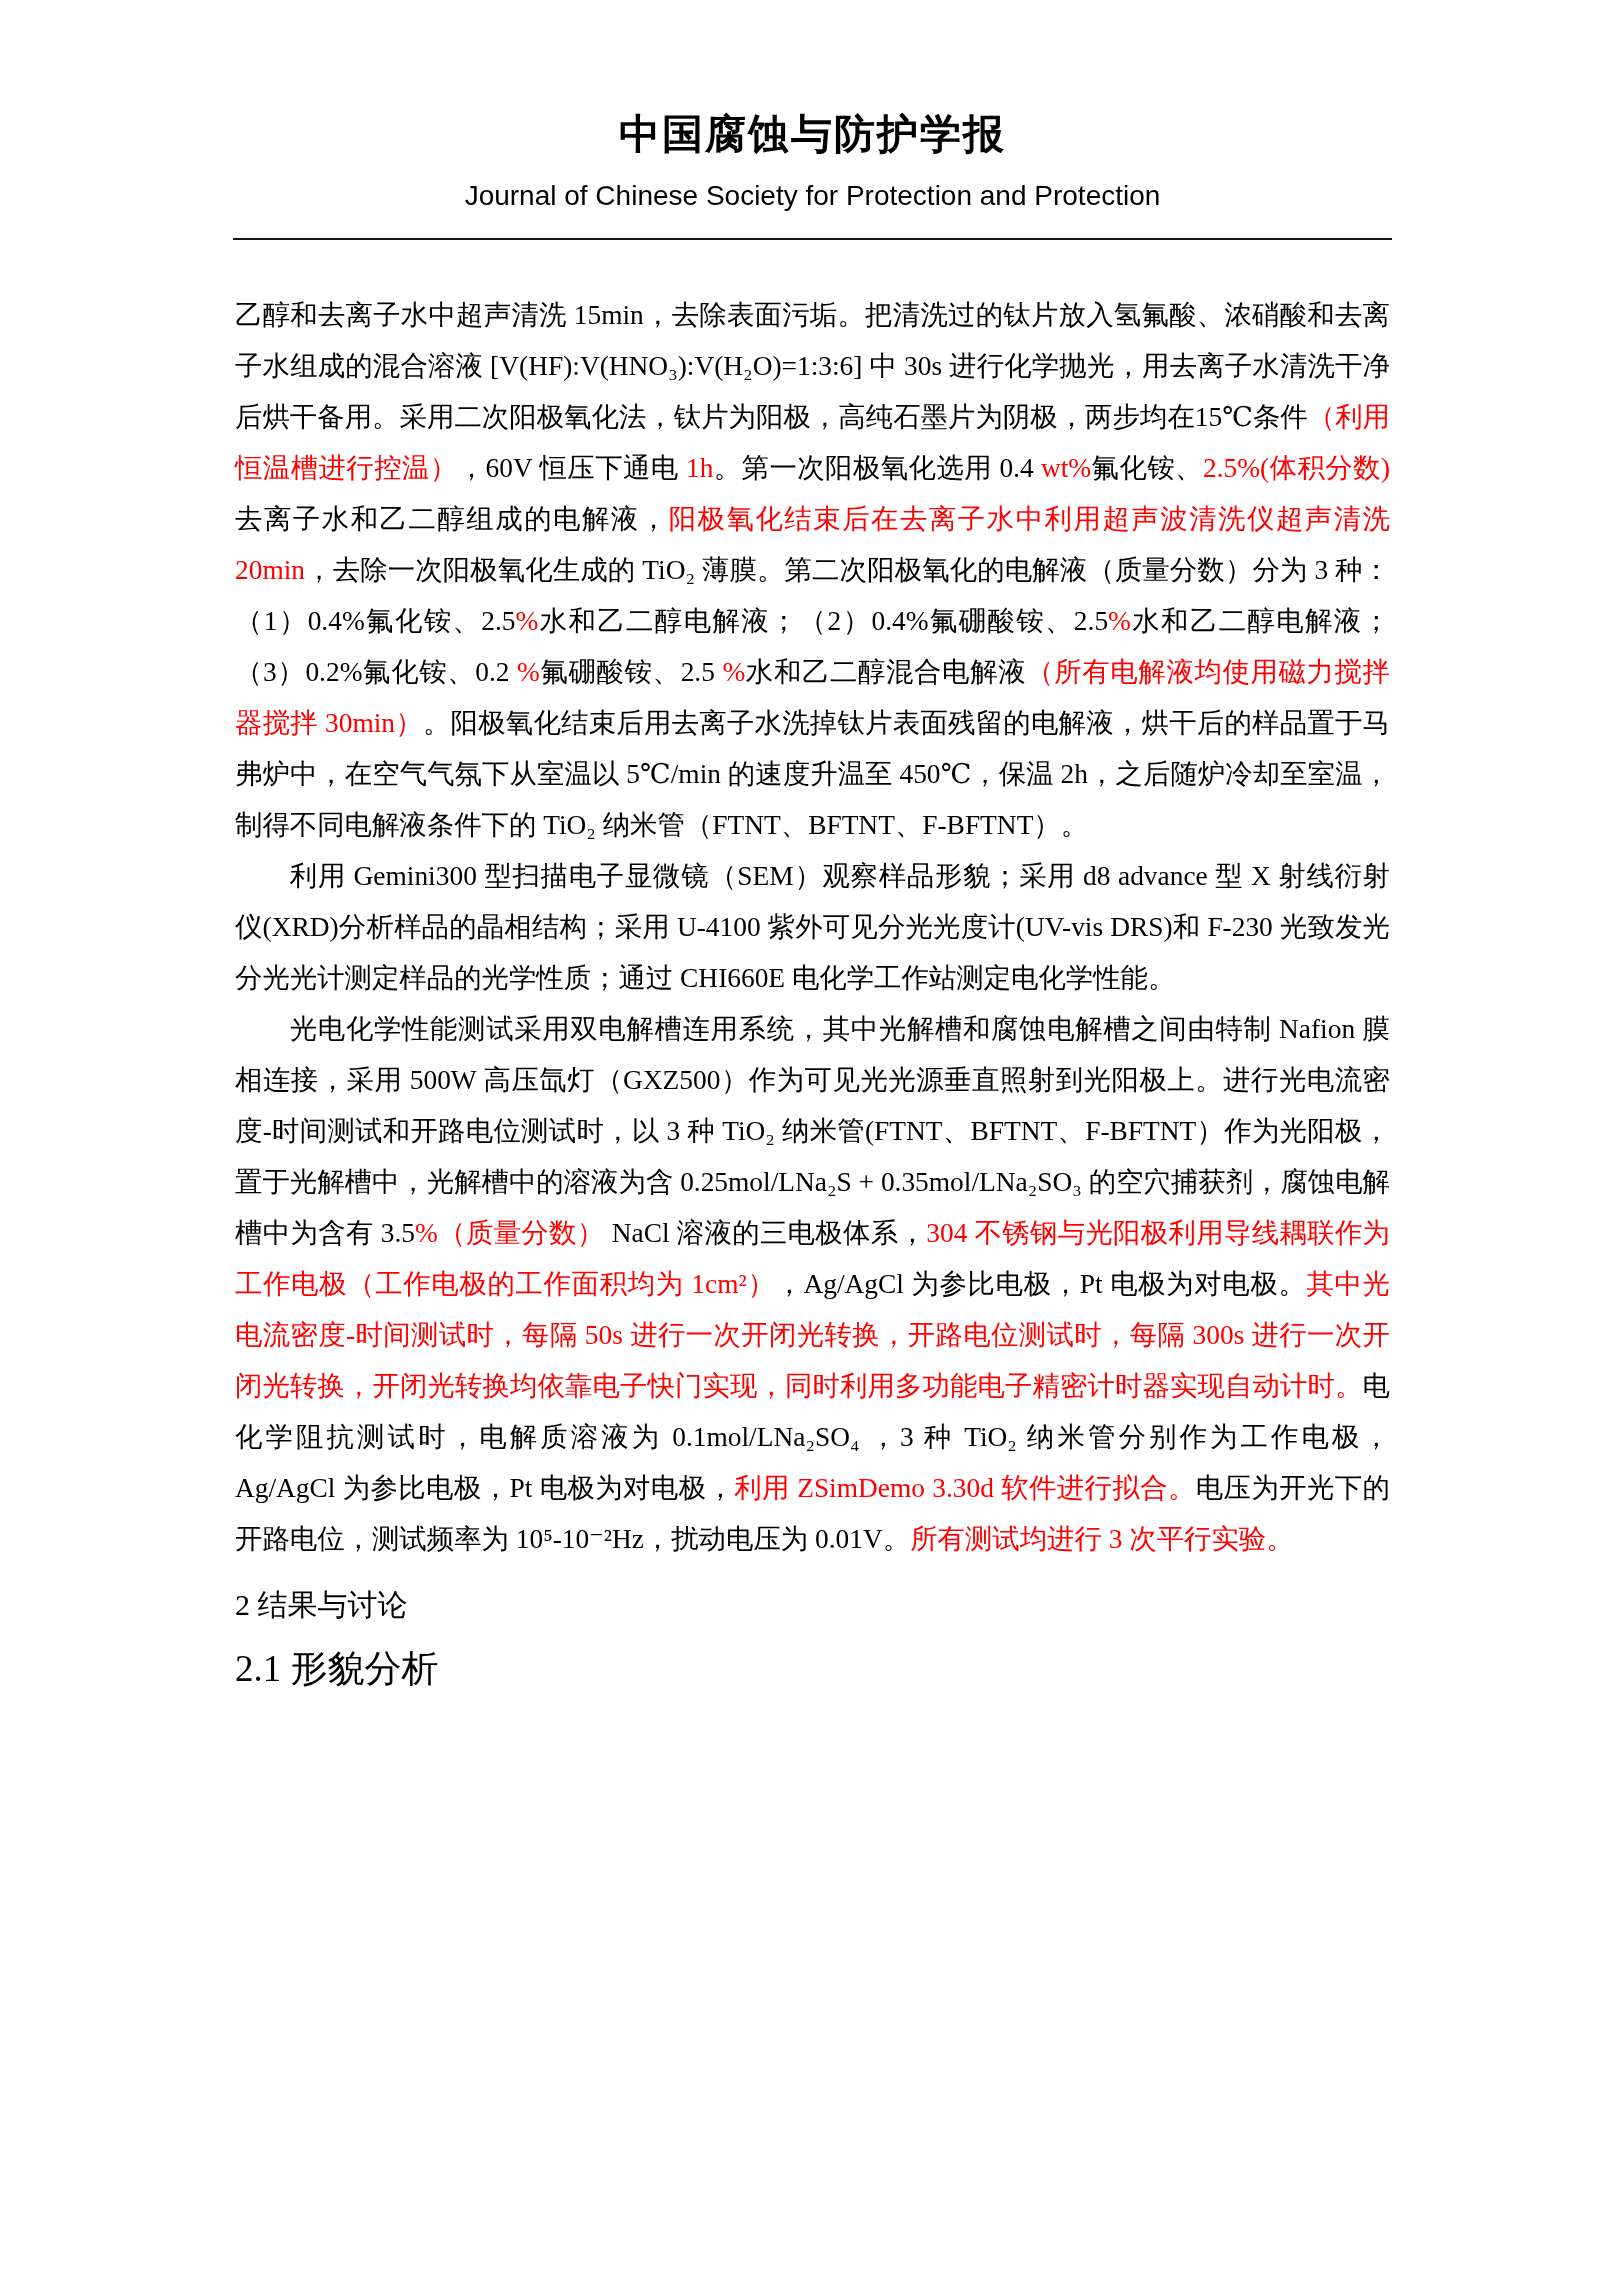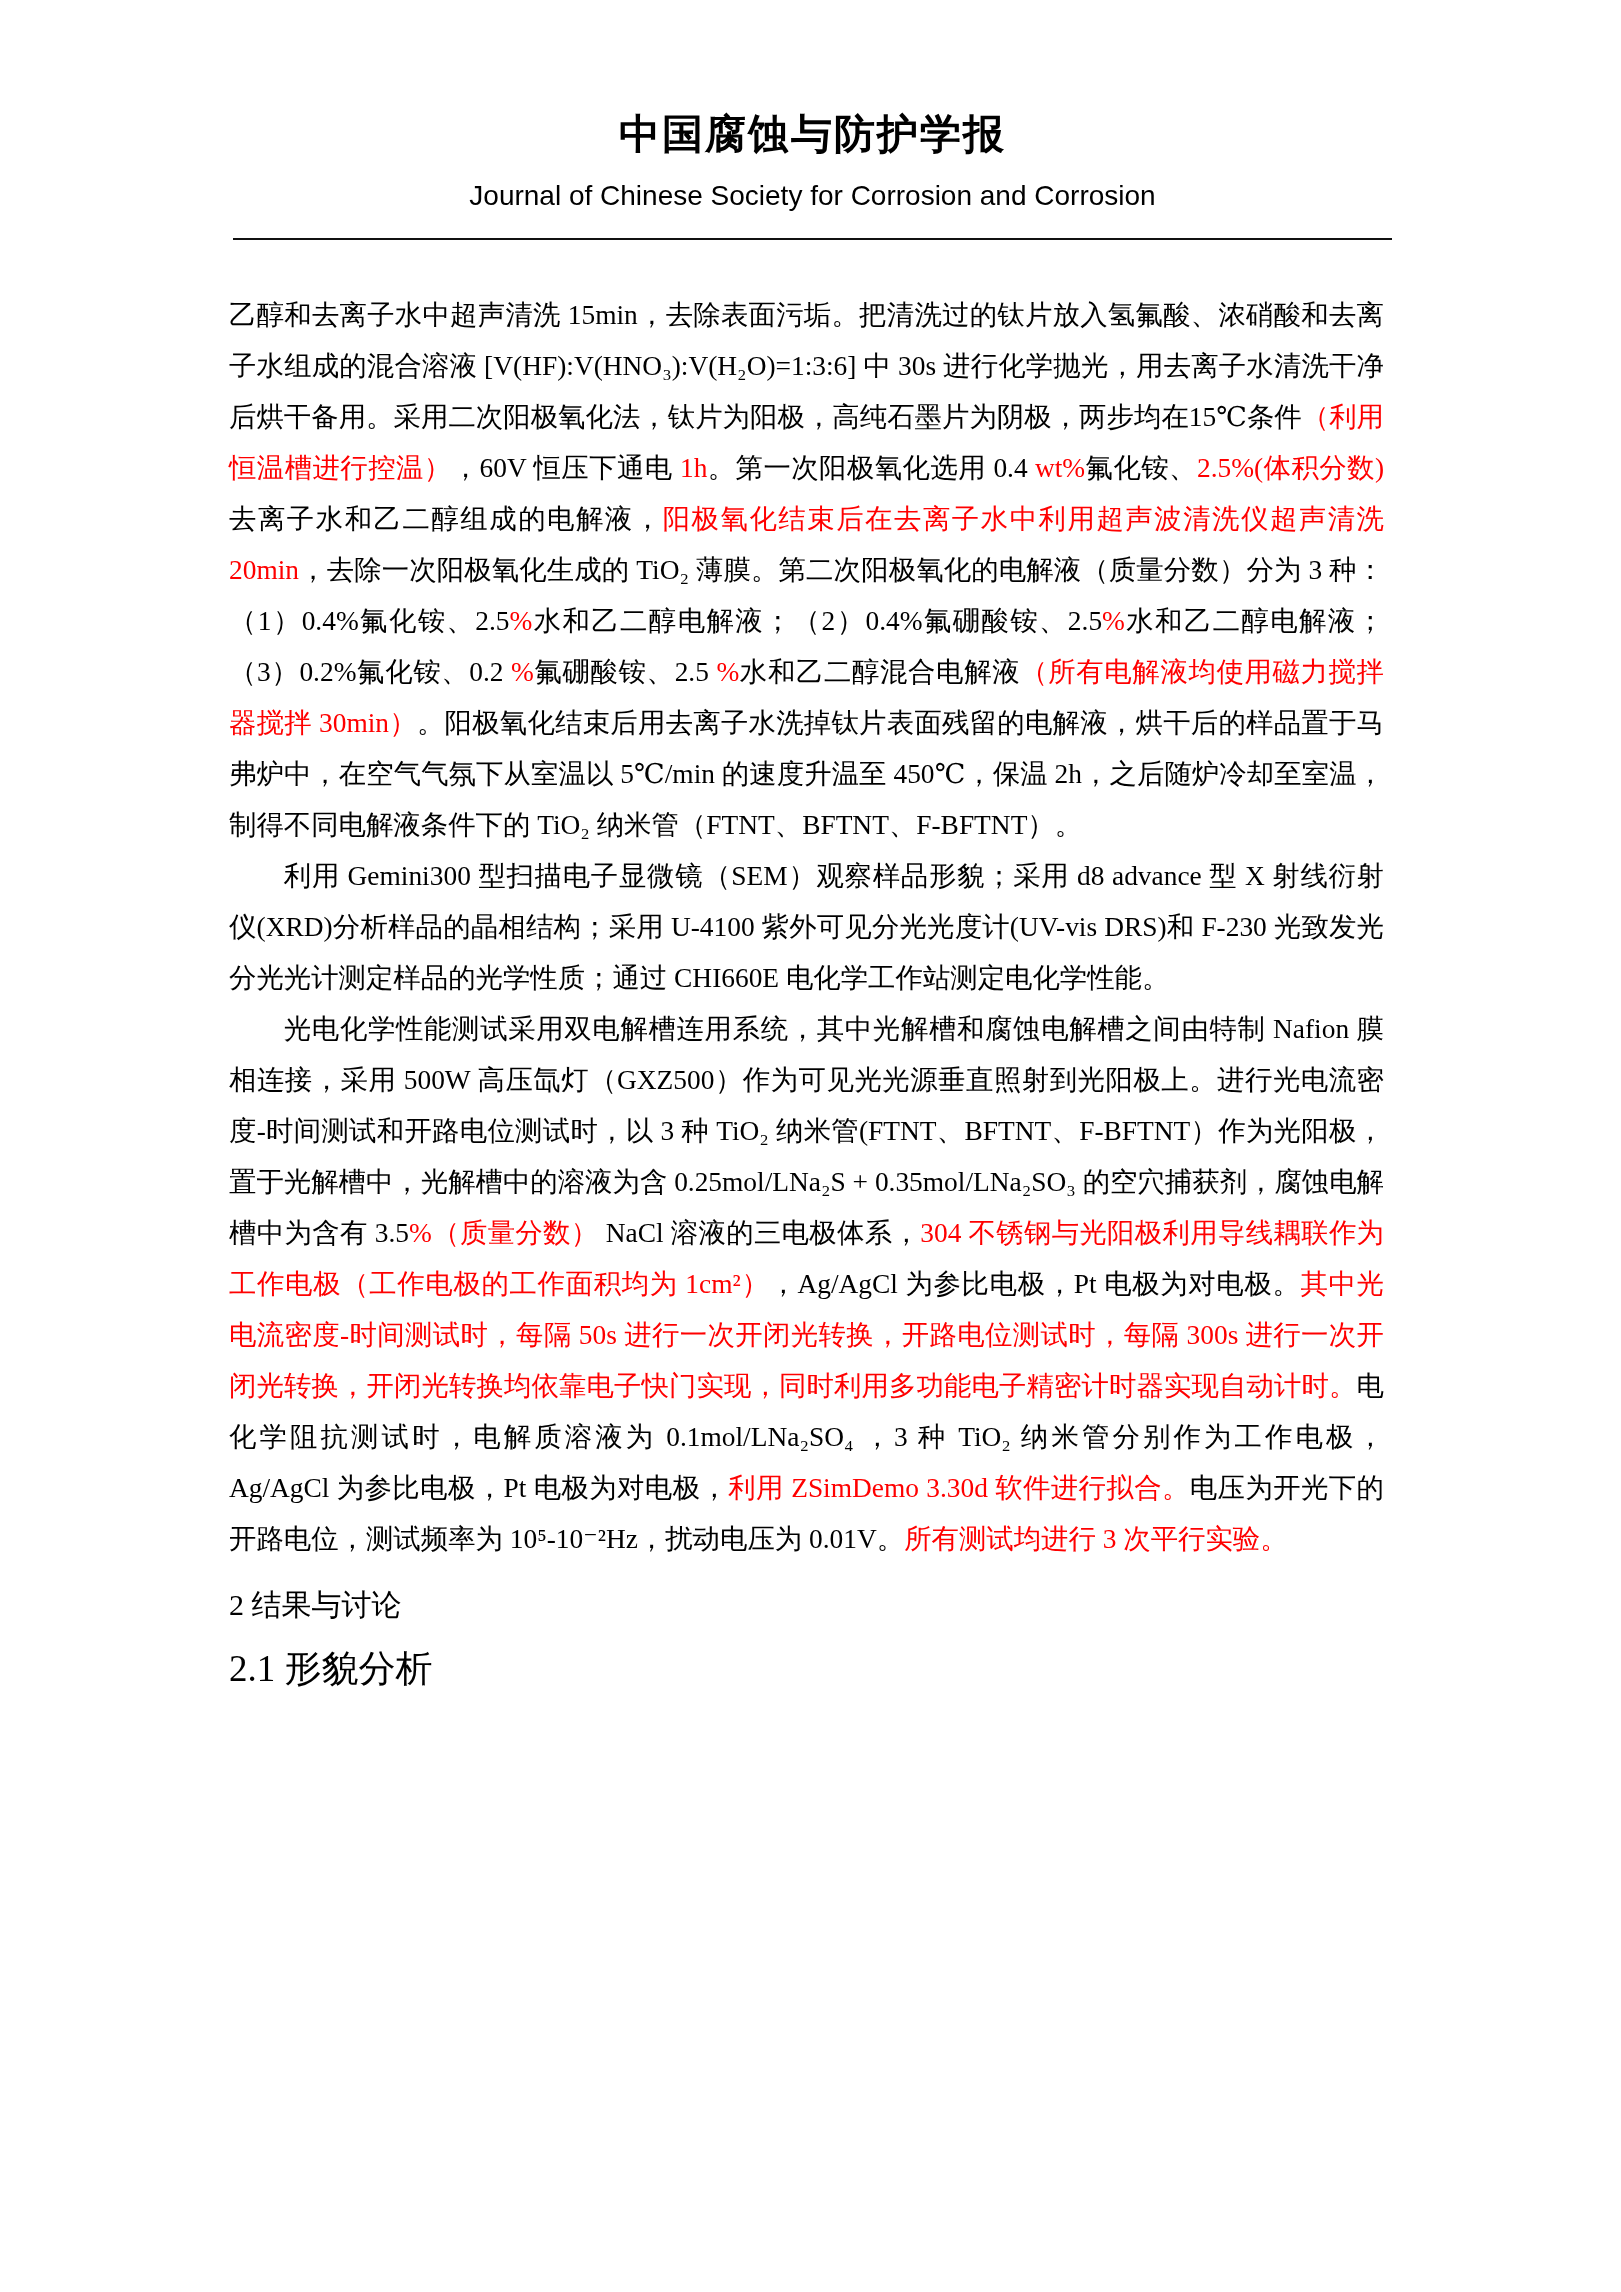--- a/index.html
+++ b/index.html
@@ -34,21 +34,21 @@
   }
   .title-en {
     margin-top: 19.6px;
     font-family: "Liberation Sans", "DejaVu Sans", sans-serif;
     font-size: 28px;
     line-height: 1.2;
   }
   .doc-body {
     position: absolute;
     top: 290px;
-    left: 229px;
+    left: 235px;
     width: 1155px;
     font-size: 27.4px;
     line-height: 51px;
     text-align: justify;
     color: #000000;
   }
   .doc-body p { margin: 0; padding: 0; }
   p.paragraph.indent { text-indent: 2em; }
   p.heading1 {
     font-size: 30px;
@@ -72,21 +72,21 @@
     color: #000000;
   }
 </style>
 </head>
 <body>
 
 <div class="page">
 
   <header class="doc-header">
     <div class="title-cn">中国腐蚀与防护学报</div>
-    <div class="title-en">Journal of Chinese Society for Corrosion and Corrosion</div>
+    <div class="title-en">Journal of Chinese Society for Protection and Protection</div>
   </header>
 
   <main class="doc-body">
       <p class="paragraph"><span>乙醇和去离子水中超声清洗 15min，去除表面污垢。把清洗过的钛片放入氢氟酸、浓硝酸和去离子水组成的混合溶液 [V(HF):V(HNO₃):V(H₂O)=1:3:6] 中 30s 进行化学抛光，用去离子水清洗干净后烘干备用。采用二次阳极氧化法，钛片为阳极，高纯石墨片为阴极，两步均在15℃条件</span><span class="red">（利用恒温槽进行控温）</span><span>，60V 恒压下通电 </span><span class="red">1h</span><span>。第一次阳极氧化选用 0.4 </span><span class="red">wt%</span><span>氟化铵、</span><span class="red">2.5%(体积分数)</span><span>去离子水和乙二醇组成的电解液，</span><span class="red">阳极氧化结束后在去离子水中利用超声波清洗仪超声清洗 20min</span><span>，去除一次阳极氧化生成的 TiO₂ 薄膜。第二次阳极氧化的电解液（质量分数）分为 3 种：（1）0.4%氟化铵、2.5</span><span class="red">%</span><span>水和乙二醇电解液；（2）0.4%氟硼酸铵、2.5</span><span class="red">%</span><span>水和乙二醇电解液；（3）0.2%氟化铵、0.2 </span><span class="red">%</span><span>氟硼酸铵、2.5 </span><span class="red">%</span><span>水和乙二醇混合电解液</span><span class="red">（所有电解液均使用磁力搅拌器搅拌 30min）</span><span>。阳极氧化结束后用去离子水洗掉钛片表面残留的电解液，烘干后的样品置于马弗炉中，在空气气氛下从室温以 5℃/min 的速度升温至 450℃，保温 2h，之后随炉冷却至室温，制得不同电解液条件下的 TiO₂ 纳米管（FTNT、BFTNT、F-BFTNT）。</span></p>
       <p class="paragraph indent"><span>利用 Gemini300 型扫描电子显微镜（SEM）观察样品形貌；采用 d8 advance 型 X 射线衍射仪(XRD)分析样品的晶相结构；采用 U-4100 紫外可见分光光度计(UV-vis DRS)和 F-230 光致发光分光光计测定样品的光学性质；通过 CHI660E 电化学工作站测定电化学性能。</span></p>
       <p class="paragraph indent"><span>光电化学性能测试采用双电解槽连用系统，其中光解槽和腐蚀电解槽之间由特制 Nafion 膜相连接，采用 500W 高压氙灯（GXZ500）作为可见光光源垂直照射到光阳极上。进行光电流密度-时间测试和开路电位测试时，以 3 种 TiO₂ 纳米管(FTNT、BFTNT、F-BFTNT）作为光阳极，置于光解槽中，光解槽中的溶液为含 0.25mol/LNa₂S + 0.35mol/LNa₂SO₃ 的空穴捕获剂，腐蚀电解槽中为含有 3.5</span><span class="red">%（质量分数）</span><span> NaCl 溶液的三电极体系，</span><span class="red">304 不锈钢与光阳极利用导线耦联作为工作电极（工作电极的工作面积均为 1cm²）</span><span>，Ag/AgCl 为参比电极，Pt 电极为对电极。</span><span class="red">其中光电流密度-时间测试时，每隔 50s 进行一次开闭光转换，开路电位测试时，每隔 300s 进行一次开闭光转换，开闭光转换均依靠电子快门实现，同时利用多功能电子精密计时器实现自动计时。</span><span>电化学阻抗测试时，电解质溶液为 0.1mol/LNa₂SO₄ ，3 种 TiO₂ 纳米管分别作为工作电极，Ag/AgCl 为参比电极，Pt 电极为对电极，</span><span class="red">利用 ZSimDemo 3.30d 软件进行拟合。</span><span>电压为开光下的开路电位，测试频率为 10⁵-10⁻²Hz，扰动电压为 0.01V。</span><span class="red">所有测试均进行 3 次平行实验。</span></p>
       <p class="heading1"><span>2 结果与讨论</span></p>
       <p class="heading2"><span>2.1 形貌分析</span></p>
     </main>
 

